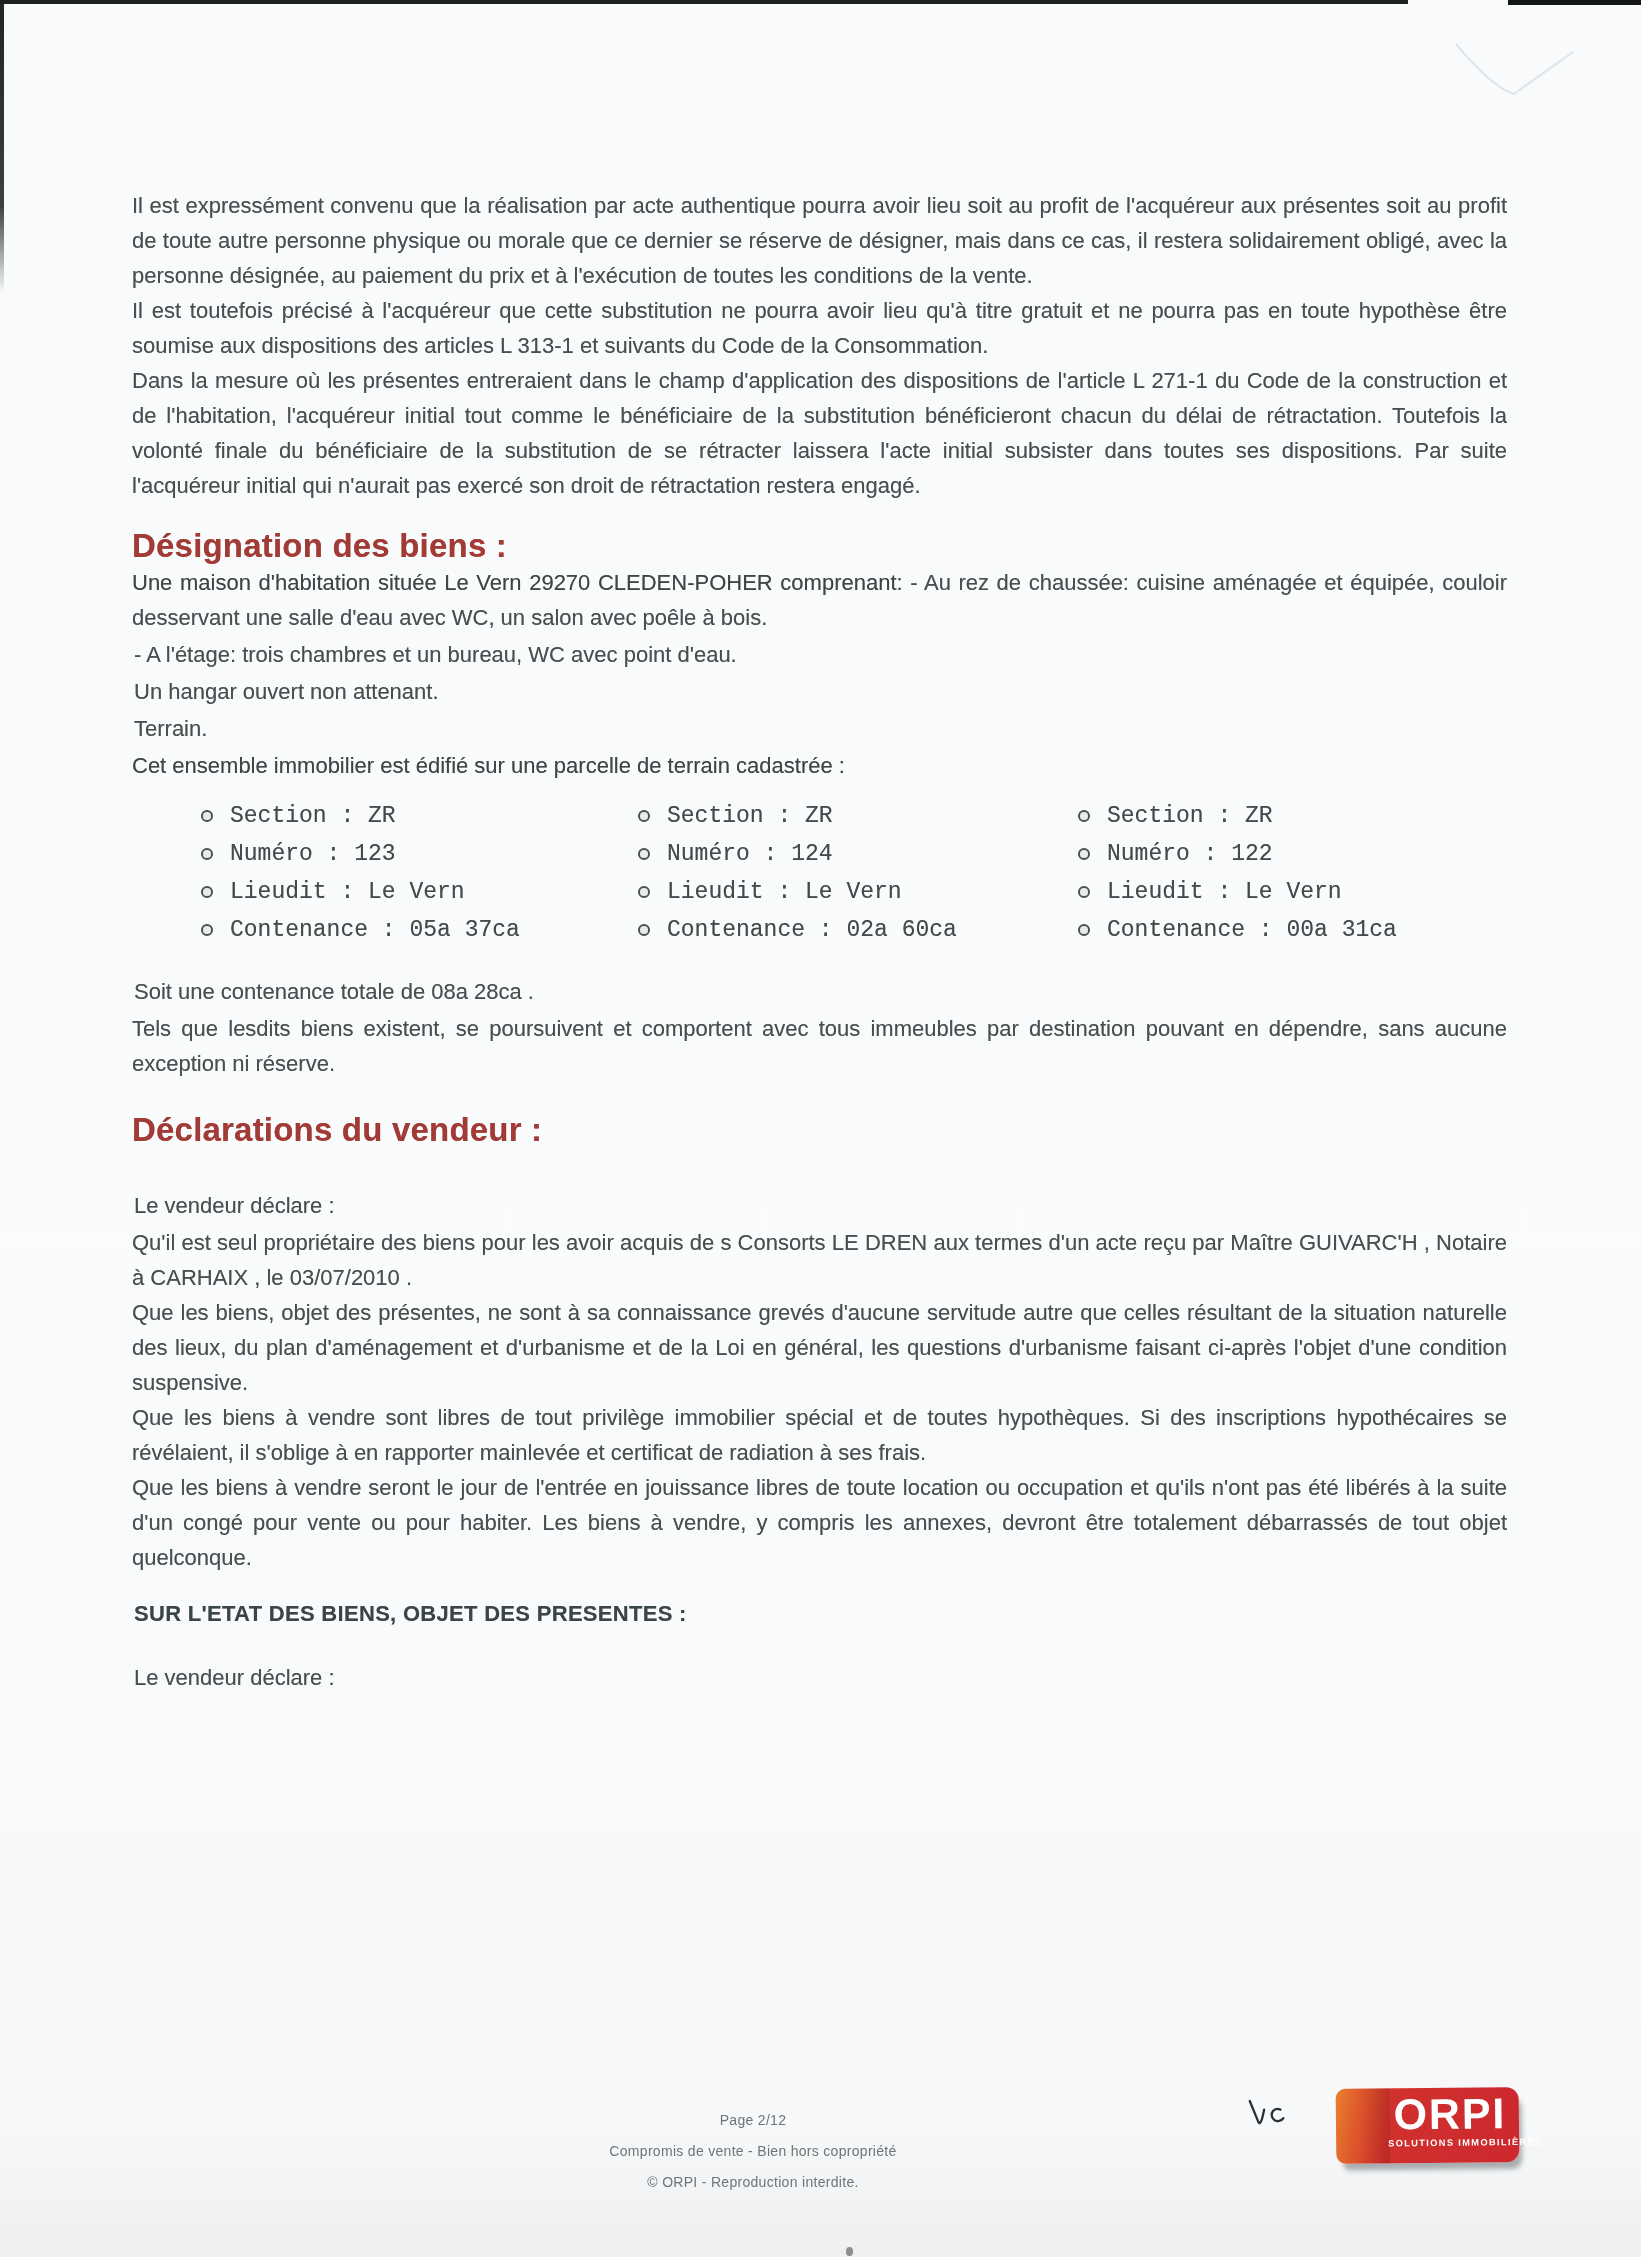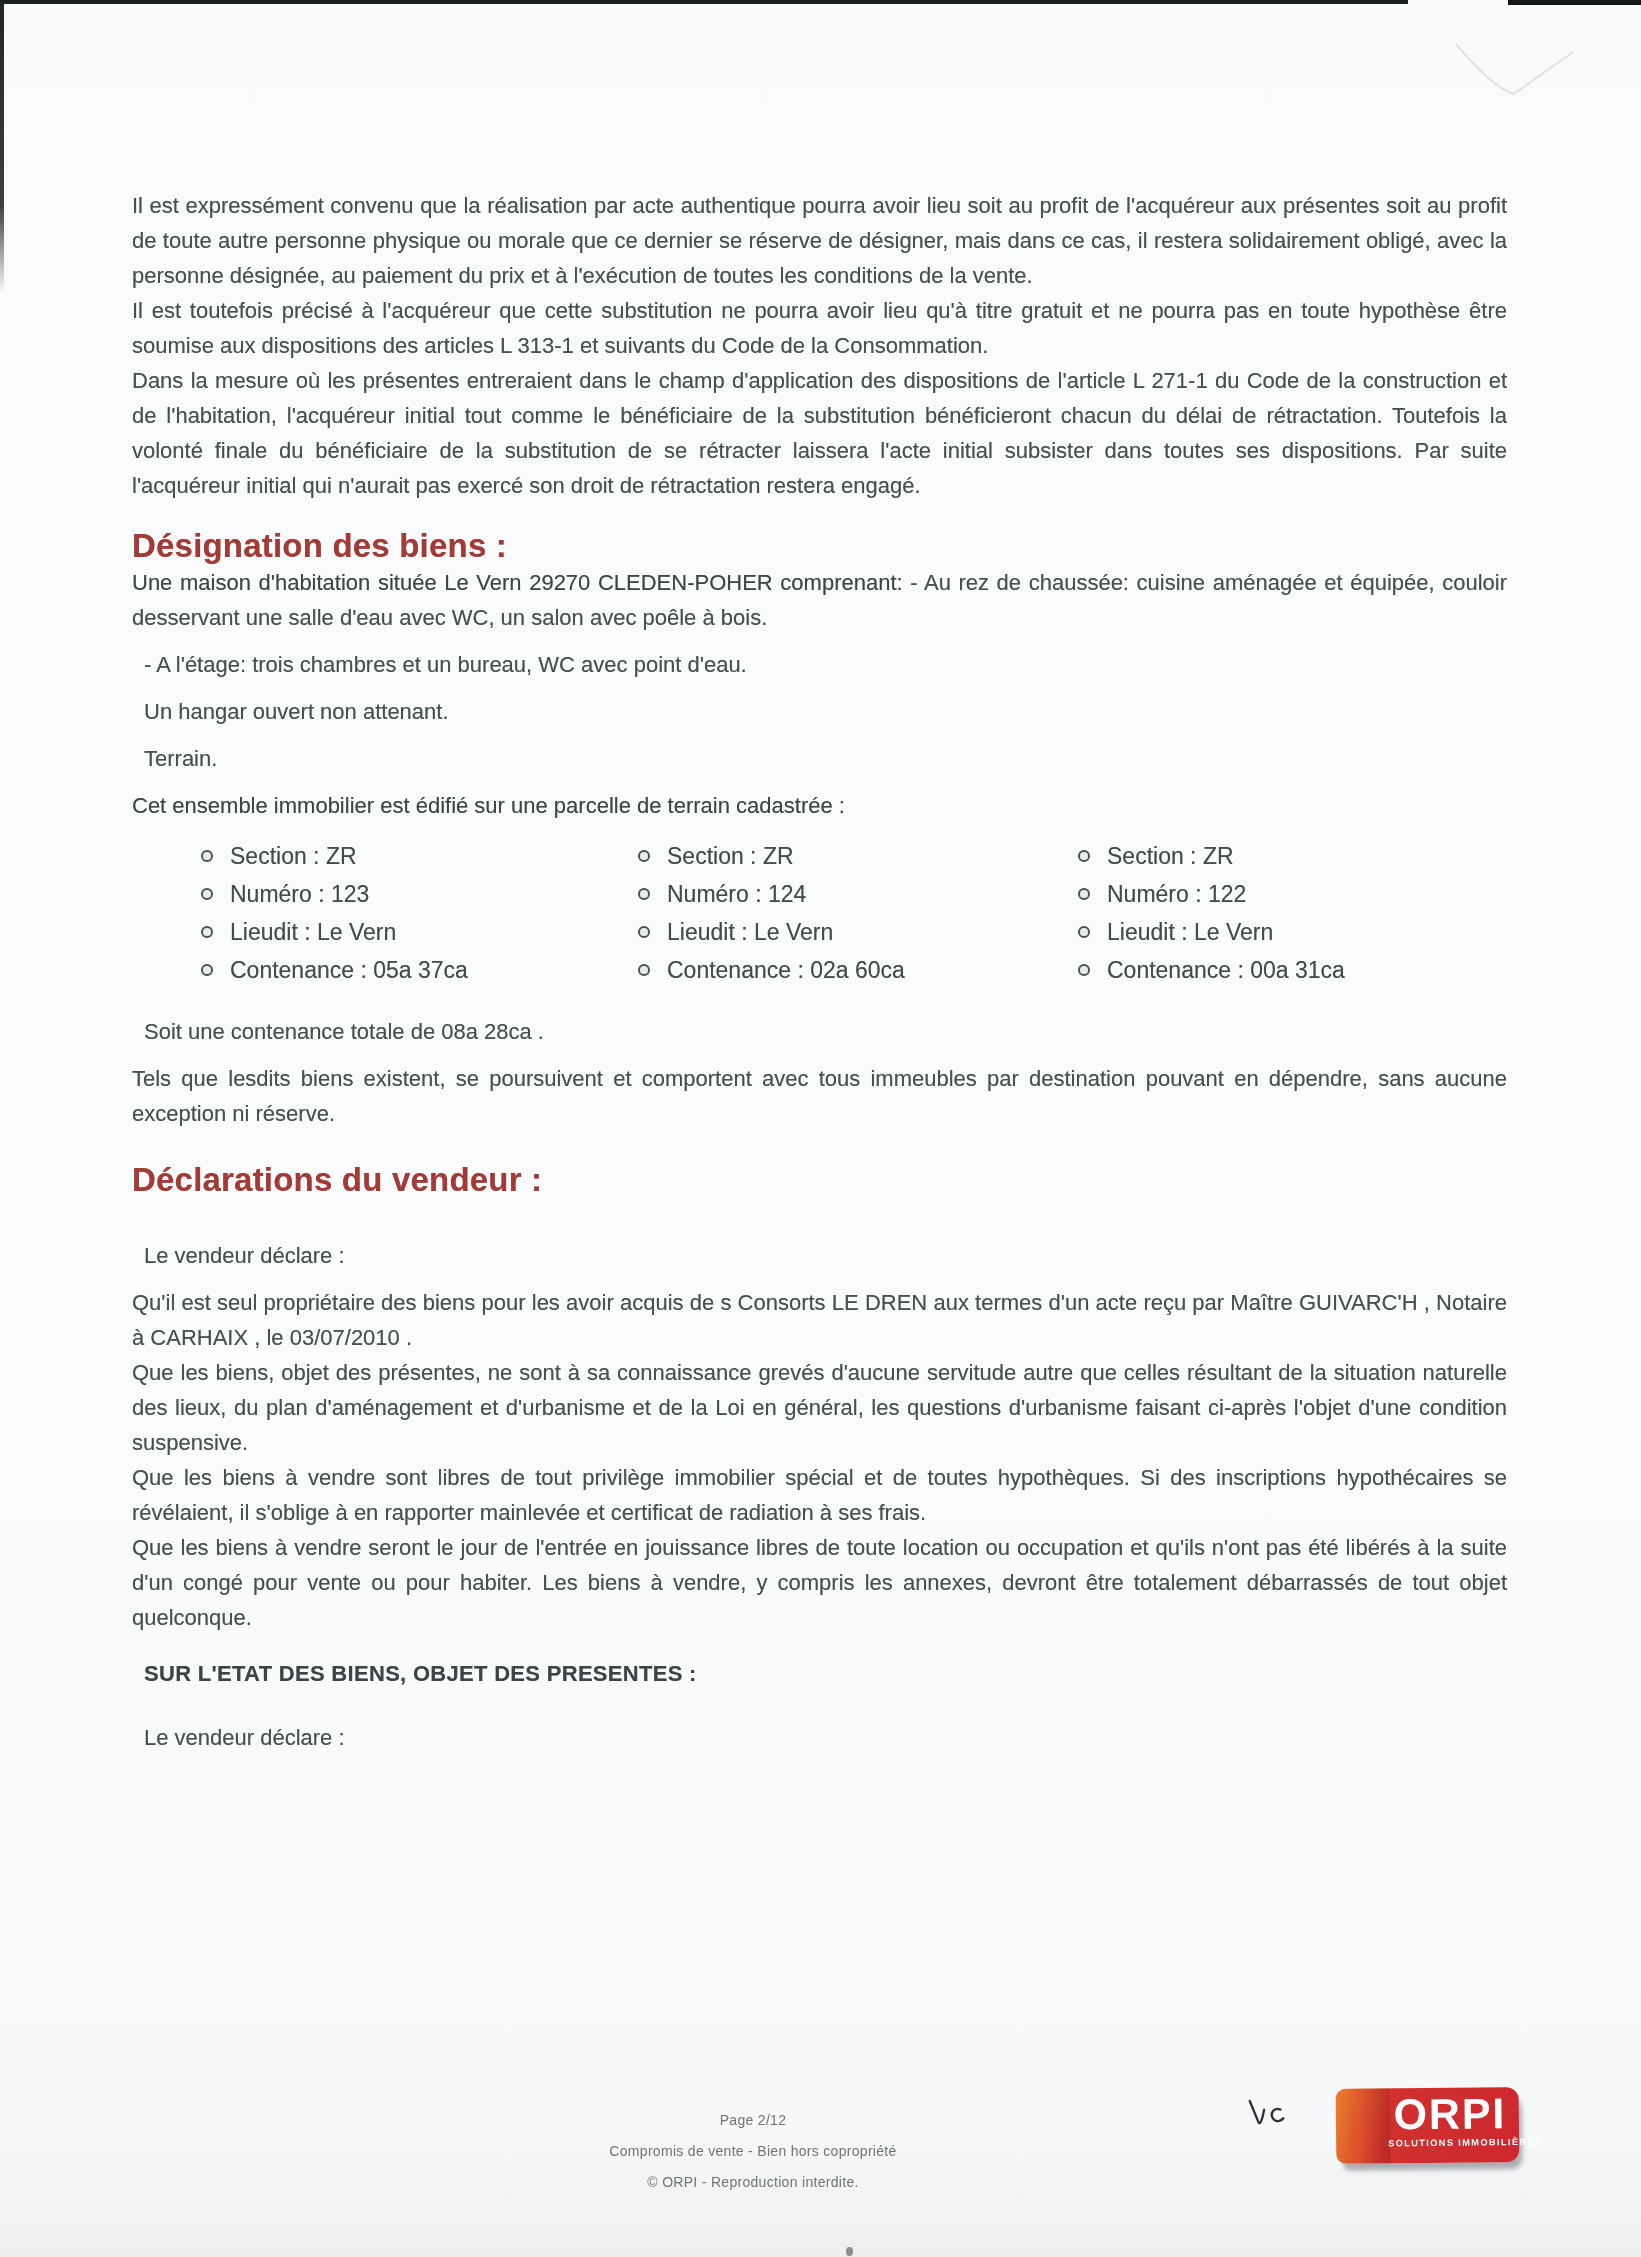--- a/index.html
+++ b/index.html
@@ -26,28 +26,28 @@
     position:absolute;left:132px;top:188px;width:1375px;
     color:#45504f;font-size:22px;line-height:35px;
     text-shadow:0 0 0.4px rgba(60,70,70,.45);
   }
   .section-heading{
     font-size:33px;line-height:39px;font-weight:bold;color:#a23a35;
     margin:0;letter-spacing:0.2px;
     text-shadow:0 0 0.5px rgba(162,58,53,.6);
   }
   p.body{margin:0;text-align:justify;}
-  .line{margin:12px;}
+  .line{margin:2px;}
   .bold{font-weight:normal;color:#3c4645;}
   .mt22{margin-top:21px;}.mt24{margin-top:23px;}.mt26{margin-top:25px;}
   .mt30{margin-top:29px;}.mt40{margin-top:39px;}.mt56{margin-top:54px;}
 
   
   .parcels{position:relative;height:153px;margin-top:17.4px;}
-  .parcel-col{position:absolute;top:0;margin:0;padding:0;list-style:none;}
+  .parcel-col{position:absolute;top:0;margin:0;padding:0;list-style:none;font-family:Liberation Mono, monospace;}
   .parcel-col.c1{left:69px;}
   .parcel-col.c2{left:506px;}
   .parcel-col.c3{left:946px;}
   .parcel-col li{
     position:relative;padding-left:29px;height:38px;line-height:33px;
     font-size:23px;color:#414c4b;
   }
   .parcel-col li::before{
     content:"";position:absolute;left:0;top:9.7px;width:7.7px;height:7.7px;
     border:2.4px solid #4a5453;border-radius:50%;background:#e9ecec;

